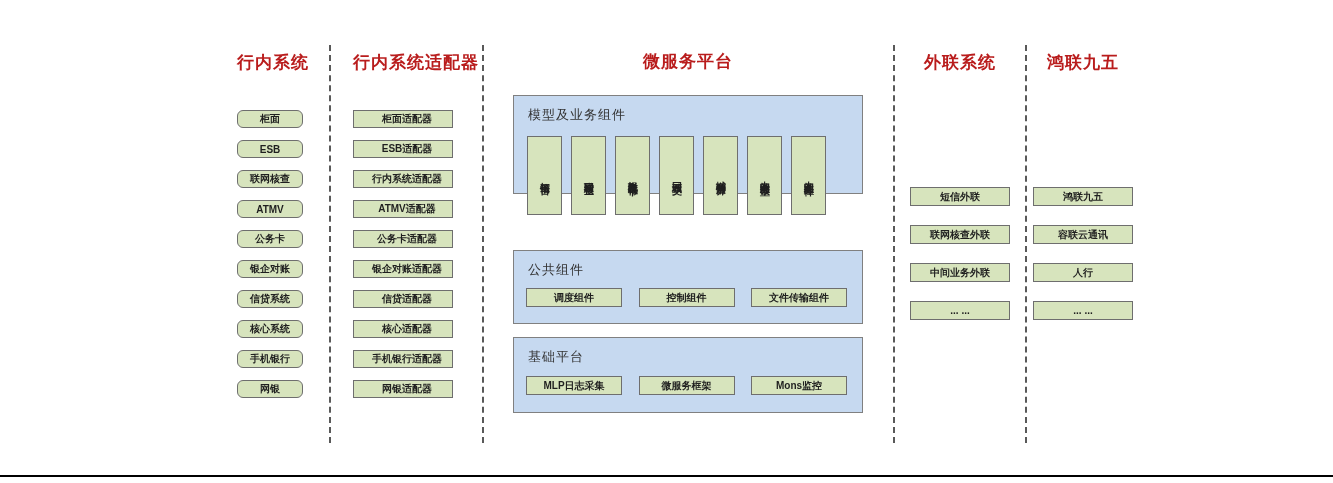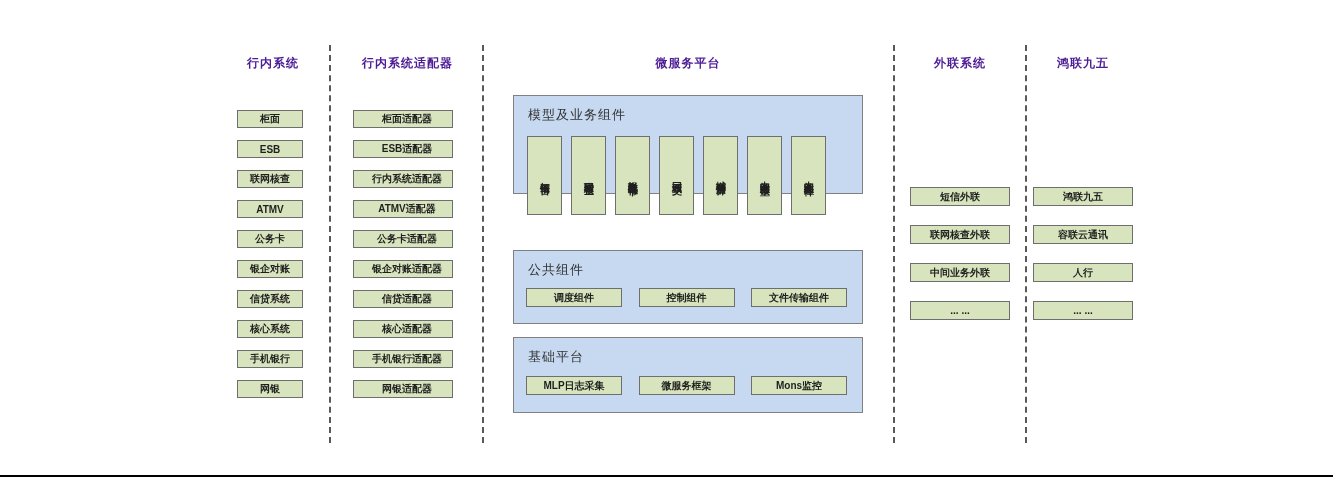--- a/index.html
+++ b/index.html
@@ -11,23 +11,23 @@
     font-family: "Liberation Sans", sans-serif;
     color: var(--text, #1f1f1f);
     overflow: hidden;
   }
   .col-header {
     position: absolute;
     top: 52px;
     height: 22px;
     line-height: 22px;
     text-align: center;
-    font-size: 12px;
+    font-size: 17px;
     font-weight: bold;
-    color: #4c1d95;
+    color: #b91c1c;
     letter-spacing: 1px;
     white-space: nowrap;
   }
   .vsep {
     position: absolute;
     top: 45px;
     height: 398px;
     width: 0;
     border-left: 2px dashed var(--separator, #595959);
   }
@@ -37,21 +37,21 @@
     background: var(--box-fill, #d7e4bd);
     border: 1px solid var(--box-border, #6e6e6e);
     display: flex;
     align-items: center;
     justify-content: center;
     font-size: 10px;
     font-weight: bold;
     color: #1f1f1f;
     white-space: nowrap;
   }
-  .stack-internal .gbox { width: 66px; height: 18px; margin-bottom: 12px; }
+  .stack-internal .gbox { width: 66px; height: 18px; margin-bottom: 12px; border-radius: 6px; }
   .stack-adapter  .gbox { width: 100px; height: 18px; margin-bottom: 12px; padding-left: 8px; }
   .stack-right    .gbox { width: 100px; height: 19px; margin-bottom: 19px; }
   .panel {
     position: absolute;
     left: 513px;
     width: 350px;
     box-sizing: border-box;
     background: var(--panel-fill, #c6d9f0);
     border: 1px solid var(--panel-border, #808080);
   }
@@ -106,21 +106,21 @@
     background: var(--bottom-rule, #000000);
   }
 </style>
 </head>
 <body>
 
 <div class="canvas">
 
   <div class="col-header" style="left:229px; width:88px;">行内系统</div>
   <div class="col-header" style="left:353px; width:100px;text-align:right;">行内系统适配器</div>
-  <div class="col-header" style="left:513px; width:350px;">微服务平台</div>
+  <div class="col-header" style="left:513px; width:350px;font-family:Liberation Mono, monospace;">微服务平台</div>
   <div class="col-header" style="left:910px; width:100px;">外联系统</div>
   <div class="col-header" style="left:1033px; width:100px;">鸿联九五</div>
 
   <div class="vsep" style="left:329px;"></div>
   <div class="vsep" style="left:482px;"></div>
   <div class="vsep" style="left:893px;"></div>
   <div class="vsep" style="left:1025px;"></div>
 
   <div class="stack stack-internal" style="left:237px; top:110px;">
     <div class="gbox">柜面</div>

